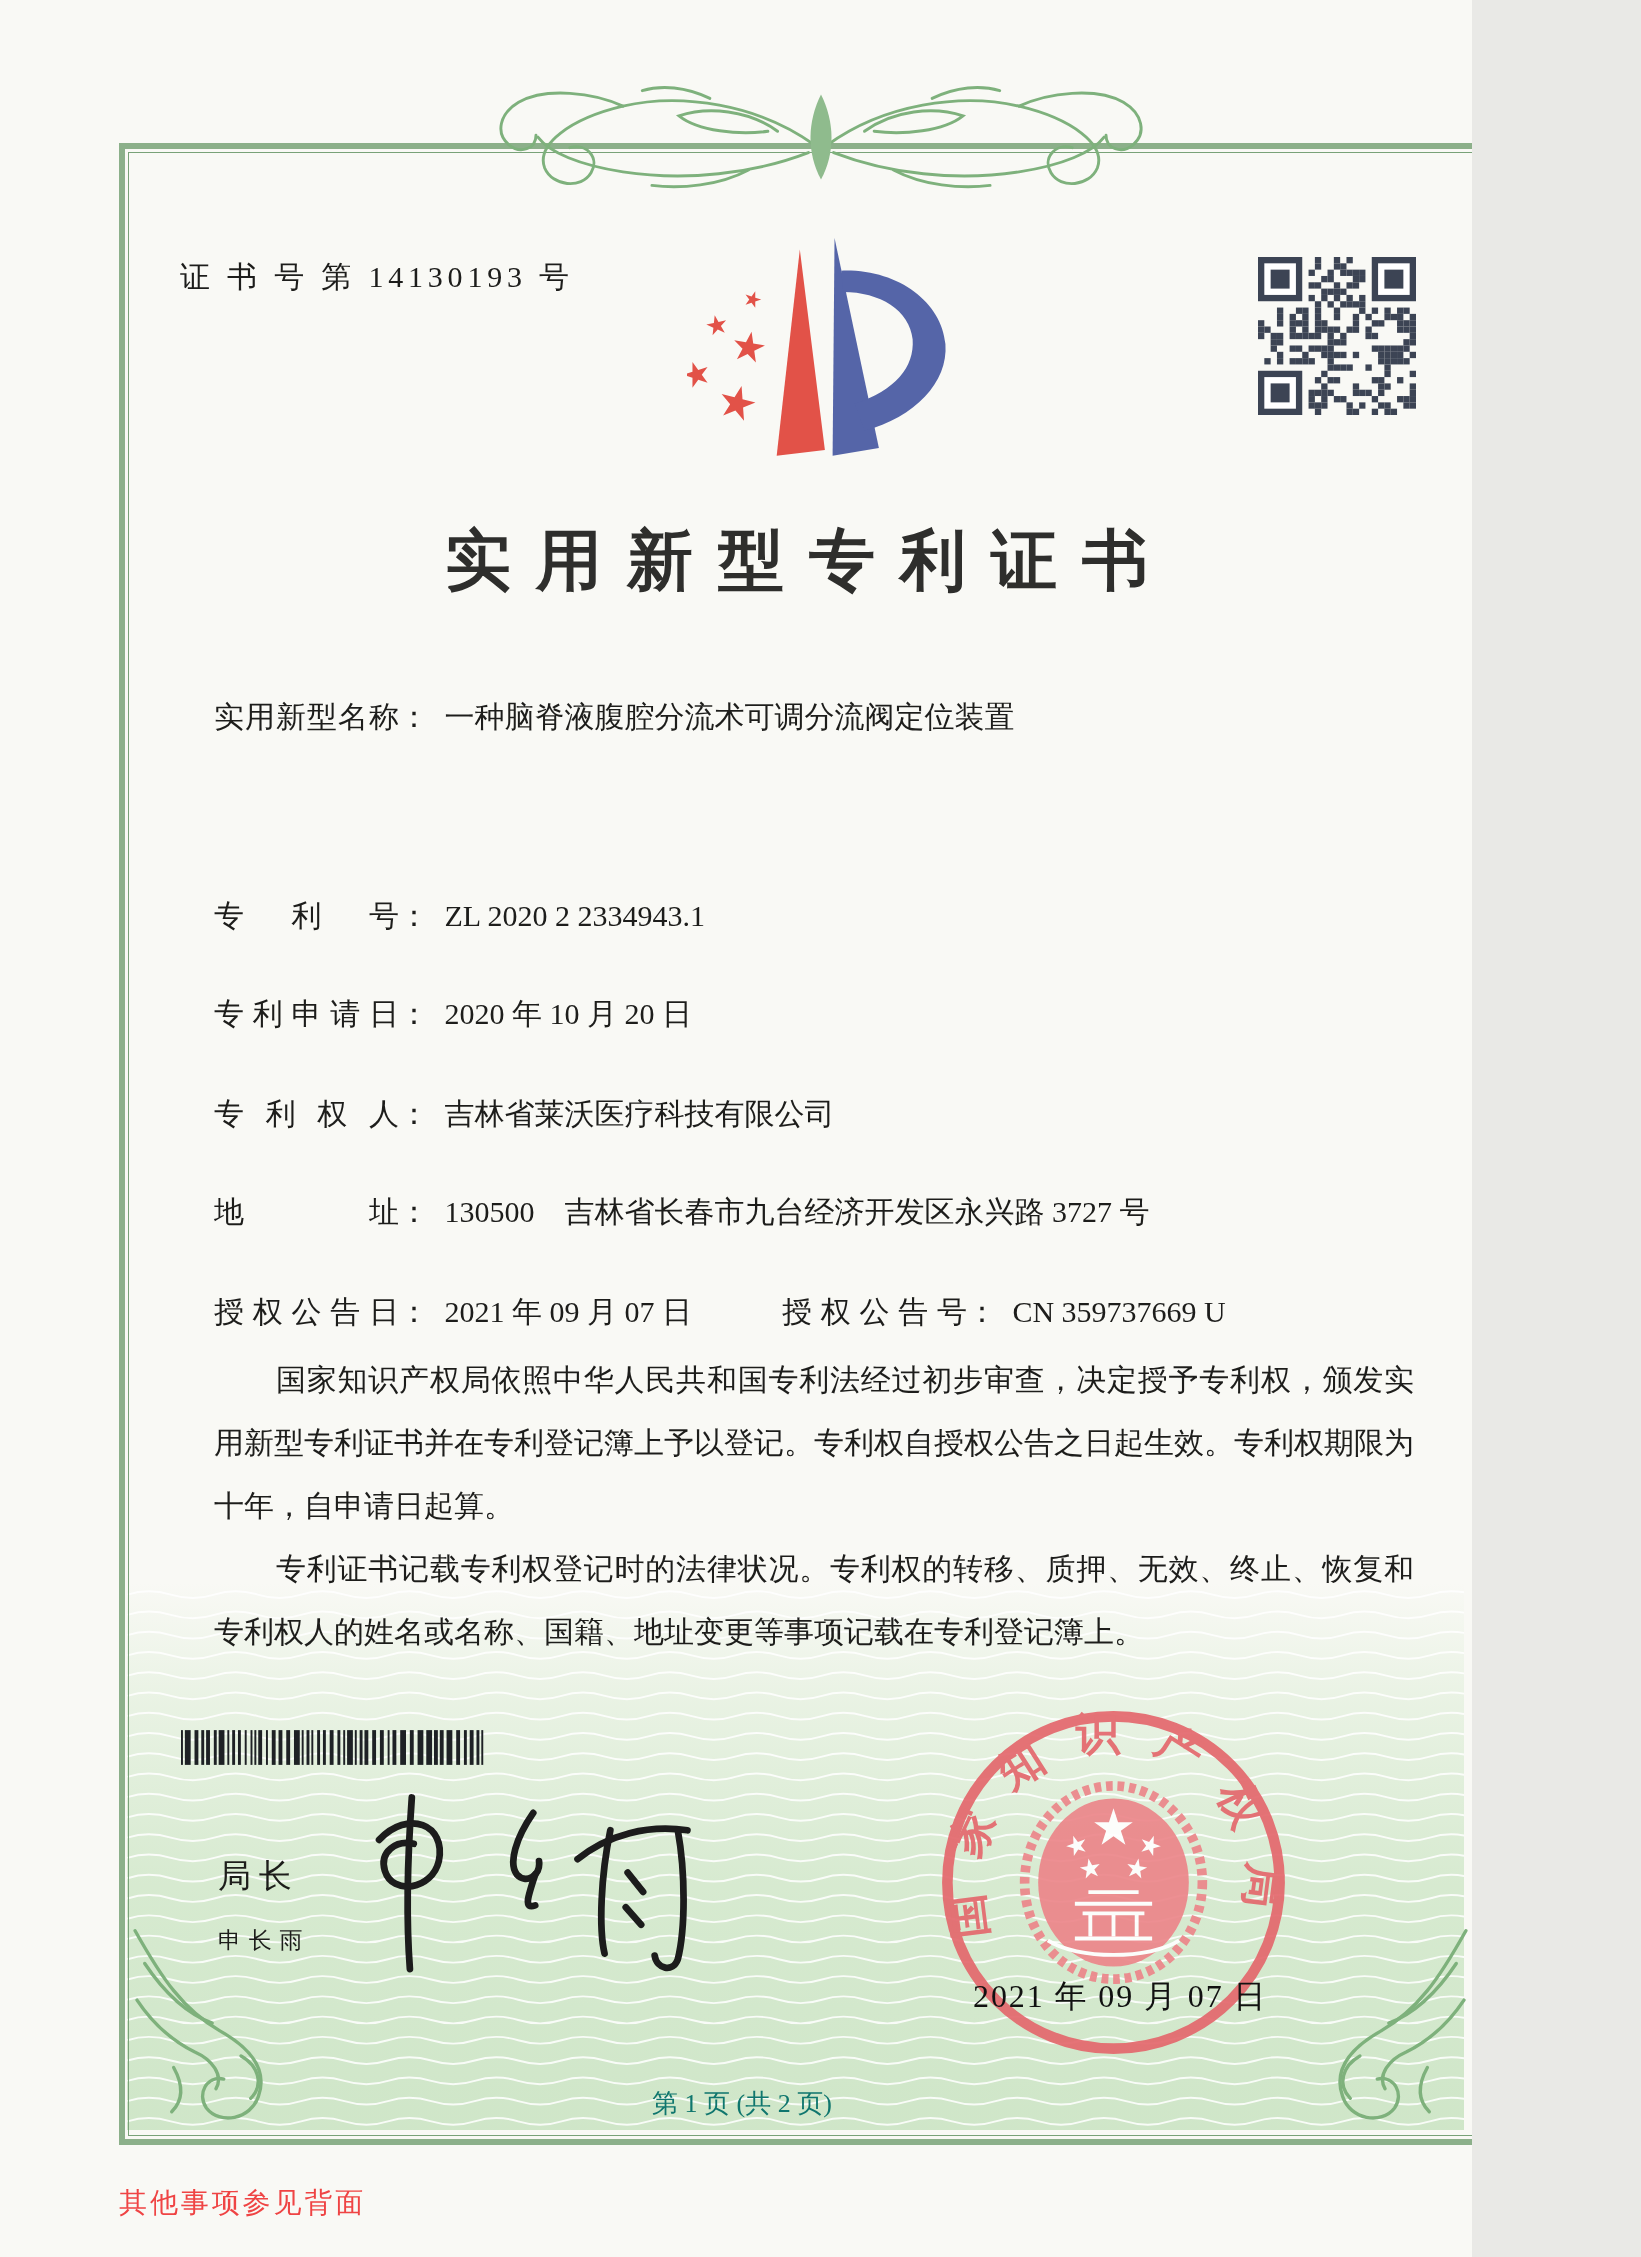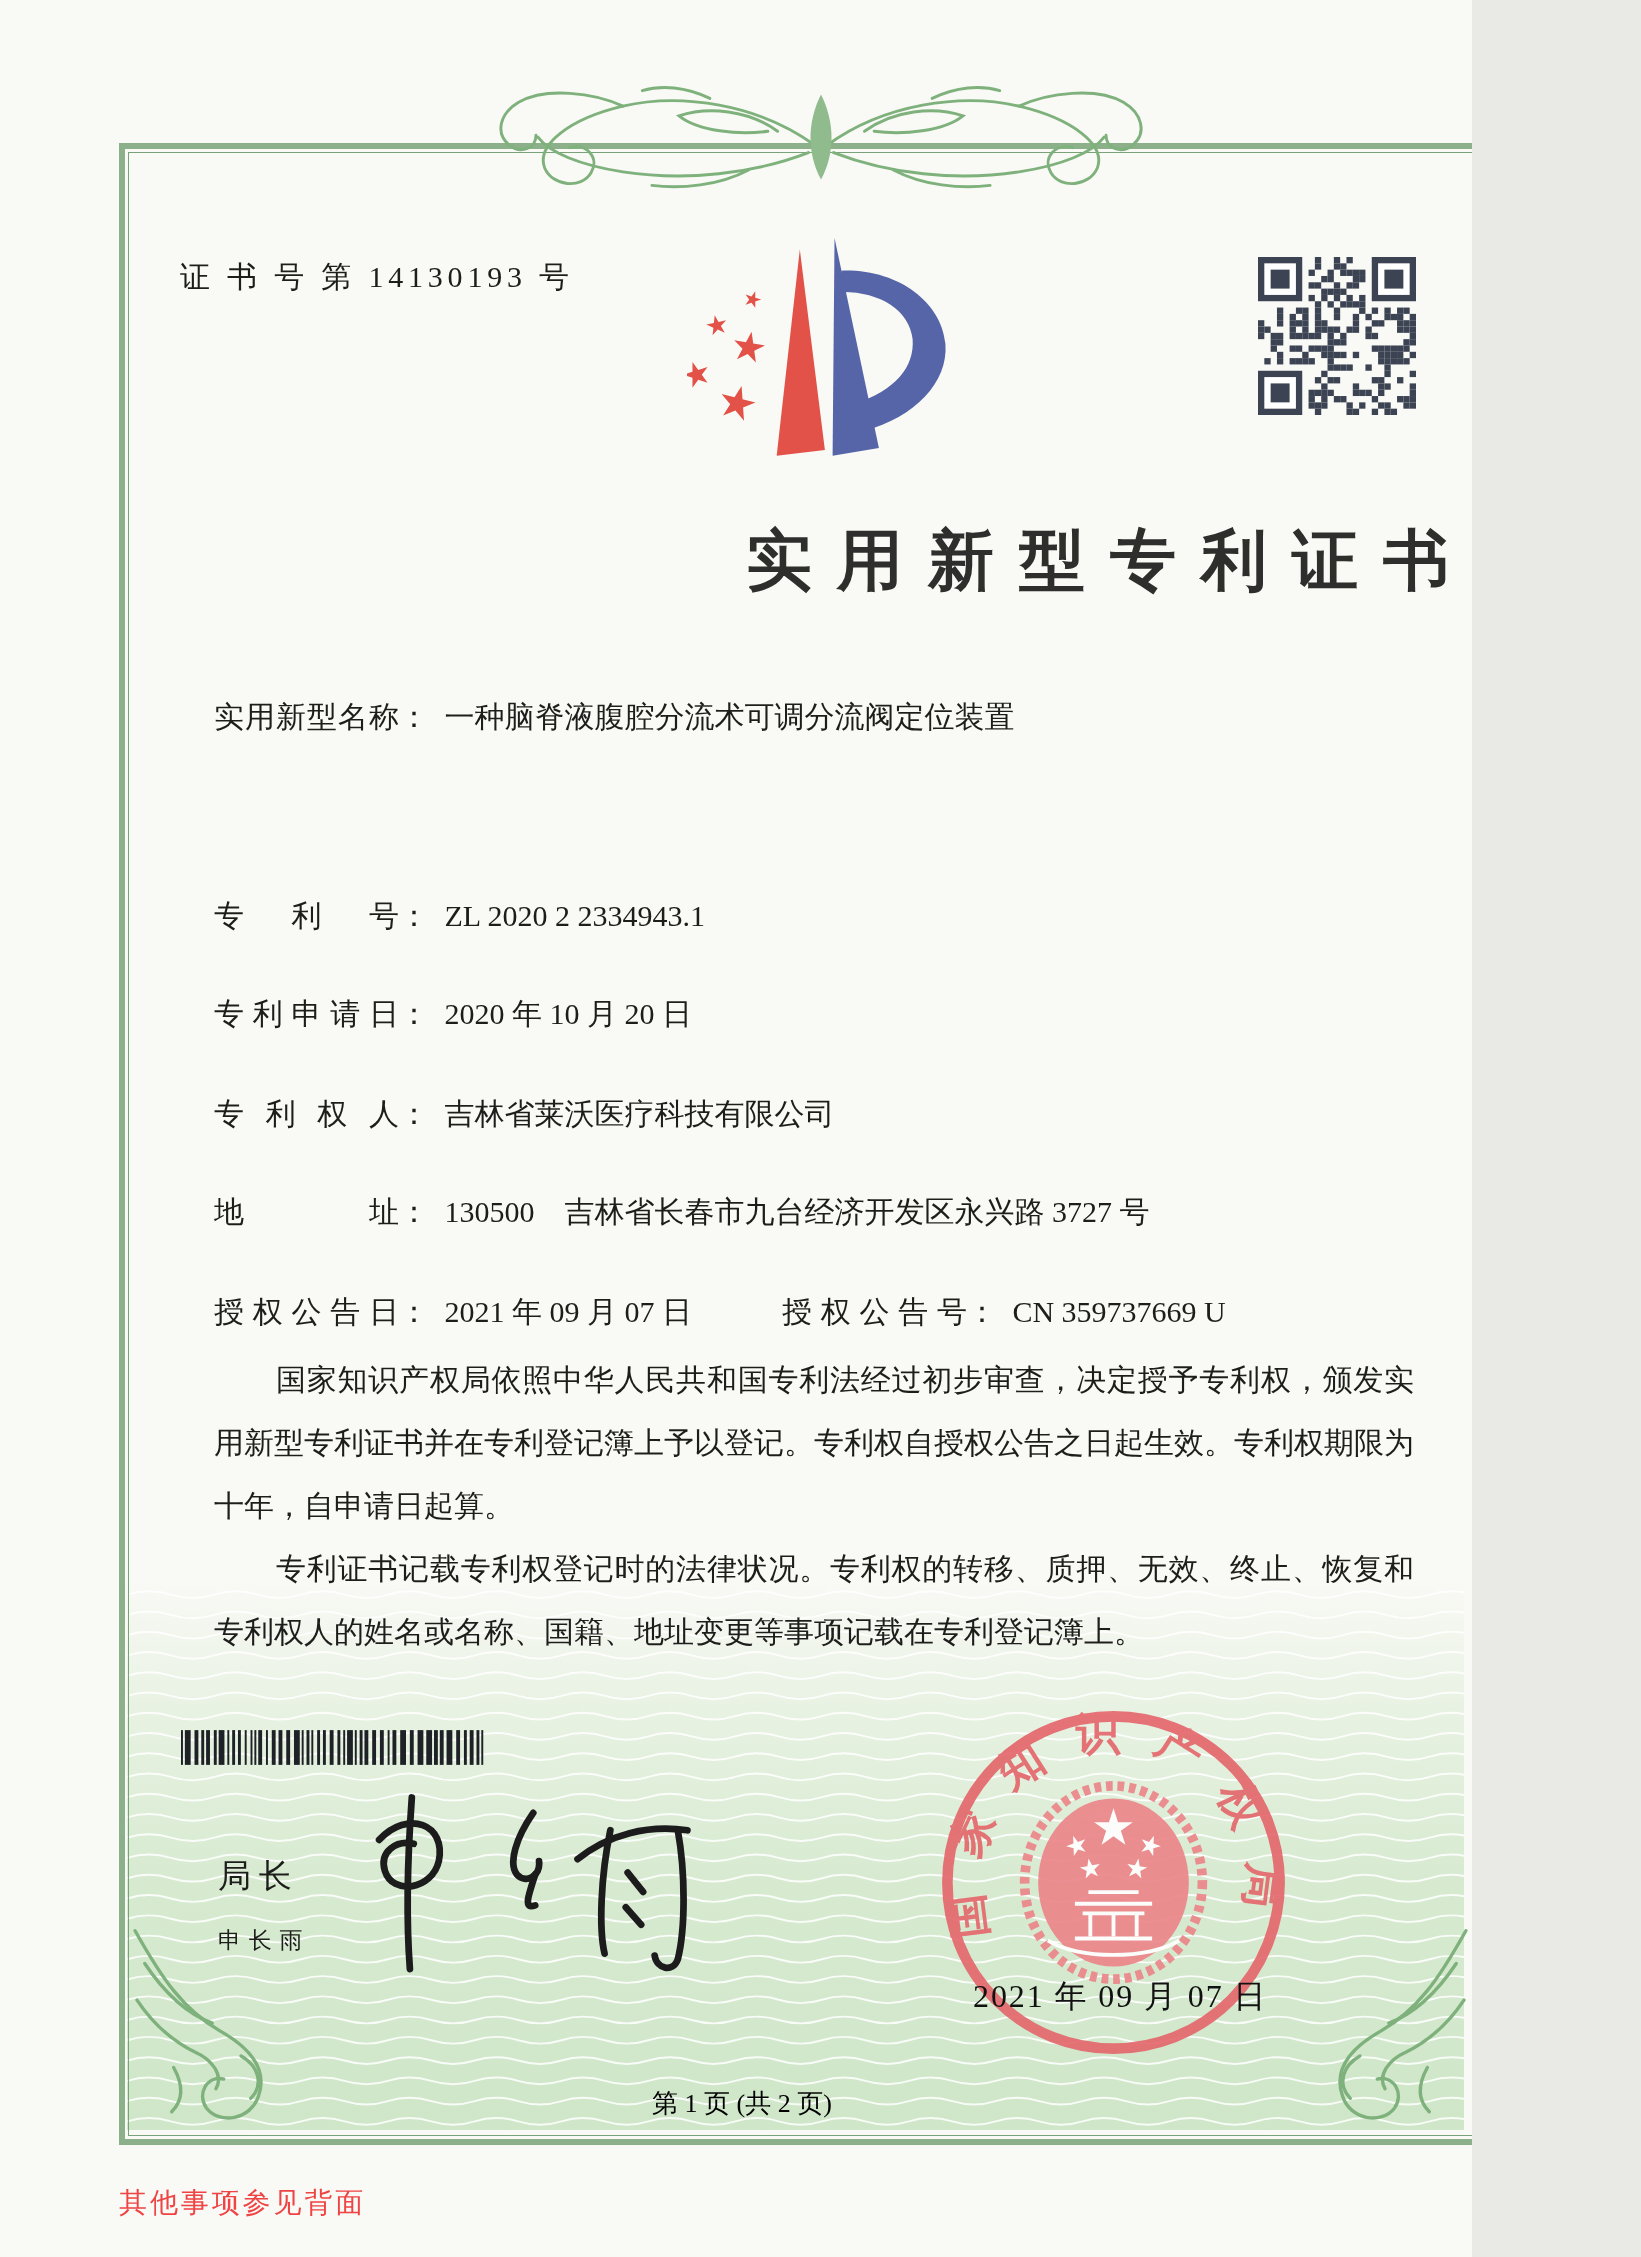--- a/index.html
+++ b/index.html
@@ -9,37 +9,37 @@
   .frame{position:absolute;left:119px;top:143px;width:1355px;height:1990px;border:6.8px solid #8cb08a;}
   .frame-inner{position:absolute;inset:2.9px;border:1.9px solid #79a278;}
   
   .tint{position:absolute;left:127px;top:1583px;width:1337px;height:547px;
         background:linear-gradient(180deg,rgba(213,234,206,0) 0%,rgba(213,234,206,.45) 22%,
                    rgba(210,232,203,.88) 55%,rgba(205,229,198,.95) 100%);}
   .waves{position:absolute;left:0;top:0;}
   .cert-no{position:absolute;left:180px;top:257px;font-size:30px;letter-spacing:4.8px;white-space:nowrap;}
   .logo{position:absolute;left:687px;top:230px;}
   .qr{position:absolute;left:1258px;top:257px;}
-  .title{position:absolute;left:119px;top:516px;width:1355px;text-align:right;
+  .title{position:absolute;left:119px;top:516px;width:1355px;text-align:center;
          font-size:66px;font-weight:bold;letter-spacing:25px;text-indent:25px;color:#2e2e2c;}
   .frow{position:absolute;left:214px;font-size:30px;white-space:nowrap;}
   .flabel{display:inline-block;width:185px;text-align:justify;text-align-last:justify;}
   .fcolon{display:inline-block;margin-right:15.4px;}
   .r1{top:697px}.r2{top:797px}.r3{top:896px}.r4{top:994px}.r5{top:1094px}.r6{top:1192px}.r7{top:1292px}
   .r7b{left:782px;top:1292px}
   .body-text{position:absolute;left:214px;top:1348px;width:1200px;font-size:30px;
              line-height:63px;text-align:justify;}
   .body-text p{margin:0;text-indent:62px;}
   .barcode{position:absolute;left:181px;top:1730px;}
   .chief{position:absolute;left:218px;top:1854px;font-size:33px;letter-spacing:7.7px;text-align:right;}
   .chief-name{position:absolute;left:218px;top:1925px;font-size:23px;letter-spacing:7.7px;}
   .sig{position:absolute;left:319px;top:1784px;}
   .seal{position:absolute;left:930px;top:1699px;opacity:.92;}
   .seal-date{position:absolute;left:973px;top:1975px;font-size:32px;letter-spacing:1.9px;color:#111;white-space:nowrap;}
-  .page-ind{position:absolute;left:119px;top:2086px;width:1246px;text-align:center;font-size:26px;color:#000000;}
+  .page-ind{position:absolute;left:119px;top:2086px;width:1246px;text-align:center;font-size:26px;color:#0f766e;}
   .back-note{position:absolute;left:119px;top:2184px;width:1284px;text-align:left;
              font-size:28px;letter-spacing:2.9px;color:#ef4444;}
   .orn-top{position:absolute;left:478px;top:77px;}
   .orn-br{position:absolute;left:1321px;top:1923px;}
   .orn-bl{position:absolute;left:127px;top:1923px;}
 </style>
 </head>
 <body>
 
 <div class="page">

